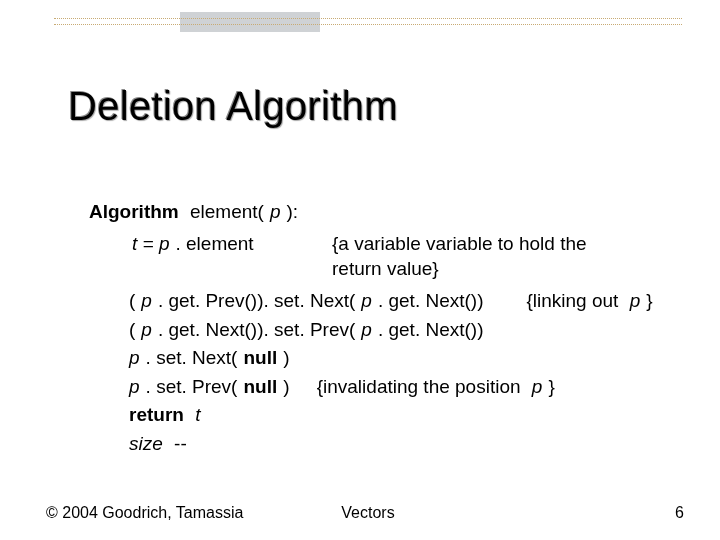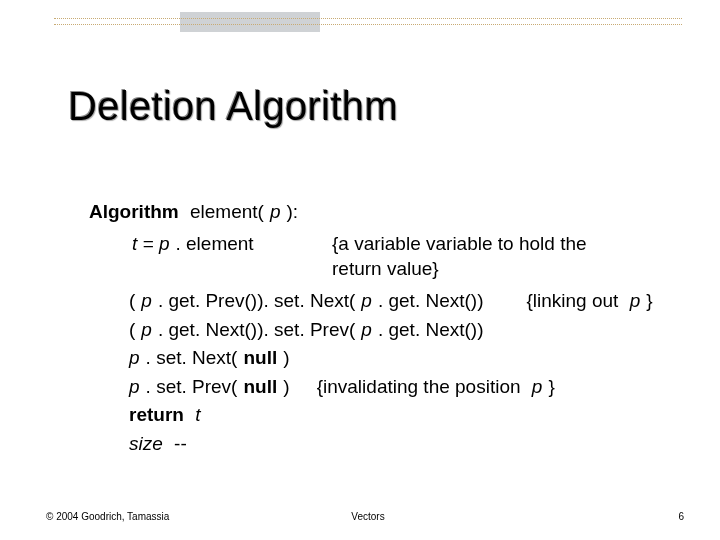--- a/index.html
+++ b/index.html
@@ -61,21 +61,21 @@
     display: inline-block;
     vertical-align: top;
   }
   .it { font-style: italic; }
   .bold { font-weight: 700; text-align: right; }
   .footer {
     position: absolute;
     left: 34px;
     right: 36px;
     bottom: 18px;
-    font-size: 10px;
+    font-size: 16px;
     color: #000;
     display: flex;
     align-items: baseline;
     justify-content: space-between;
   }
   .footer .center { position: absolute; left: 50%; transform: translateX(-50%); }
 </style>
 </head>
 <body>
 

